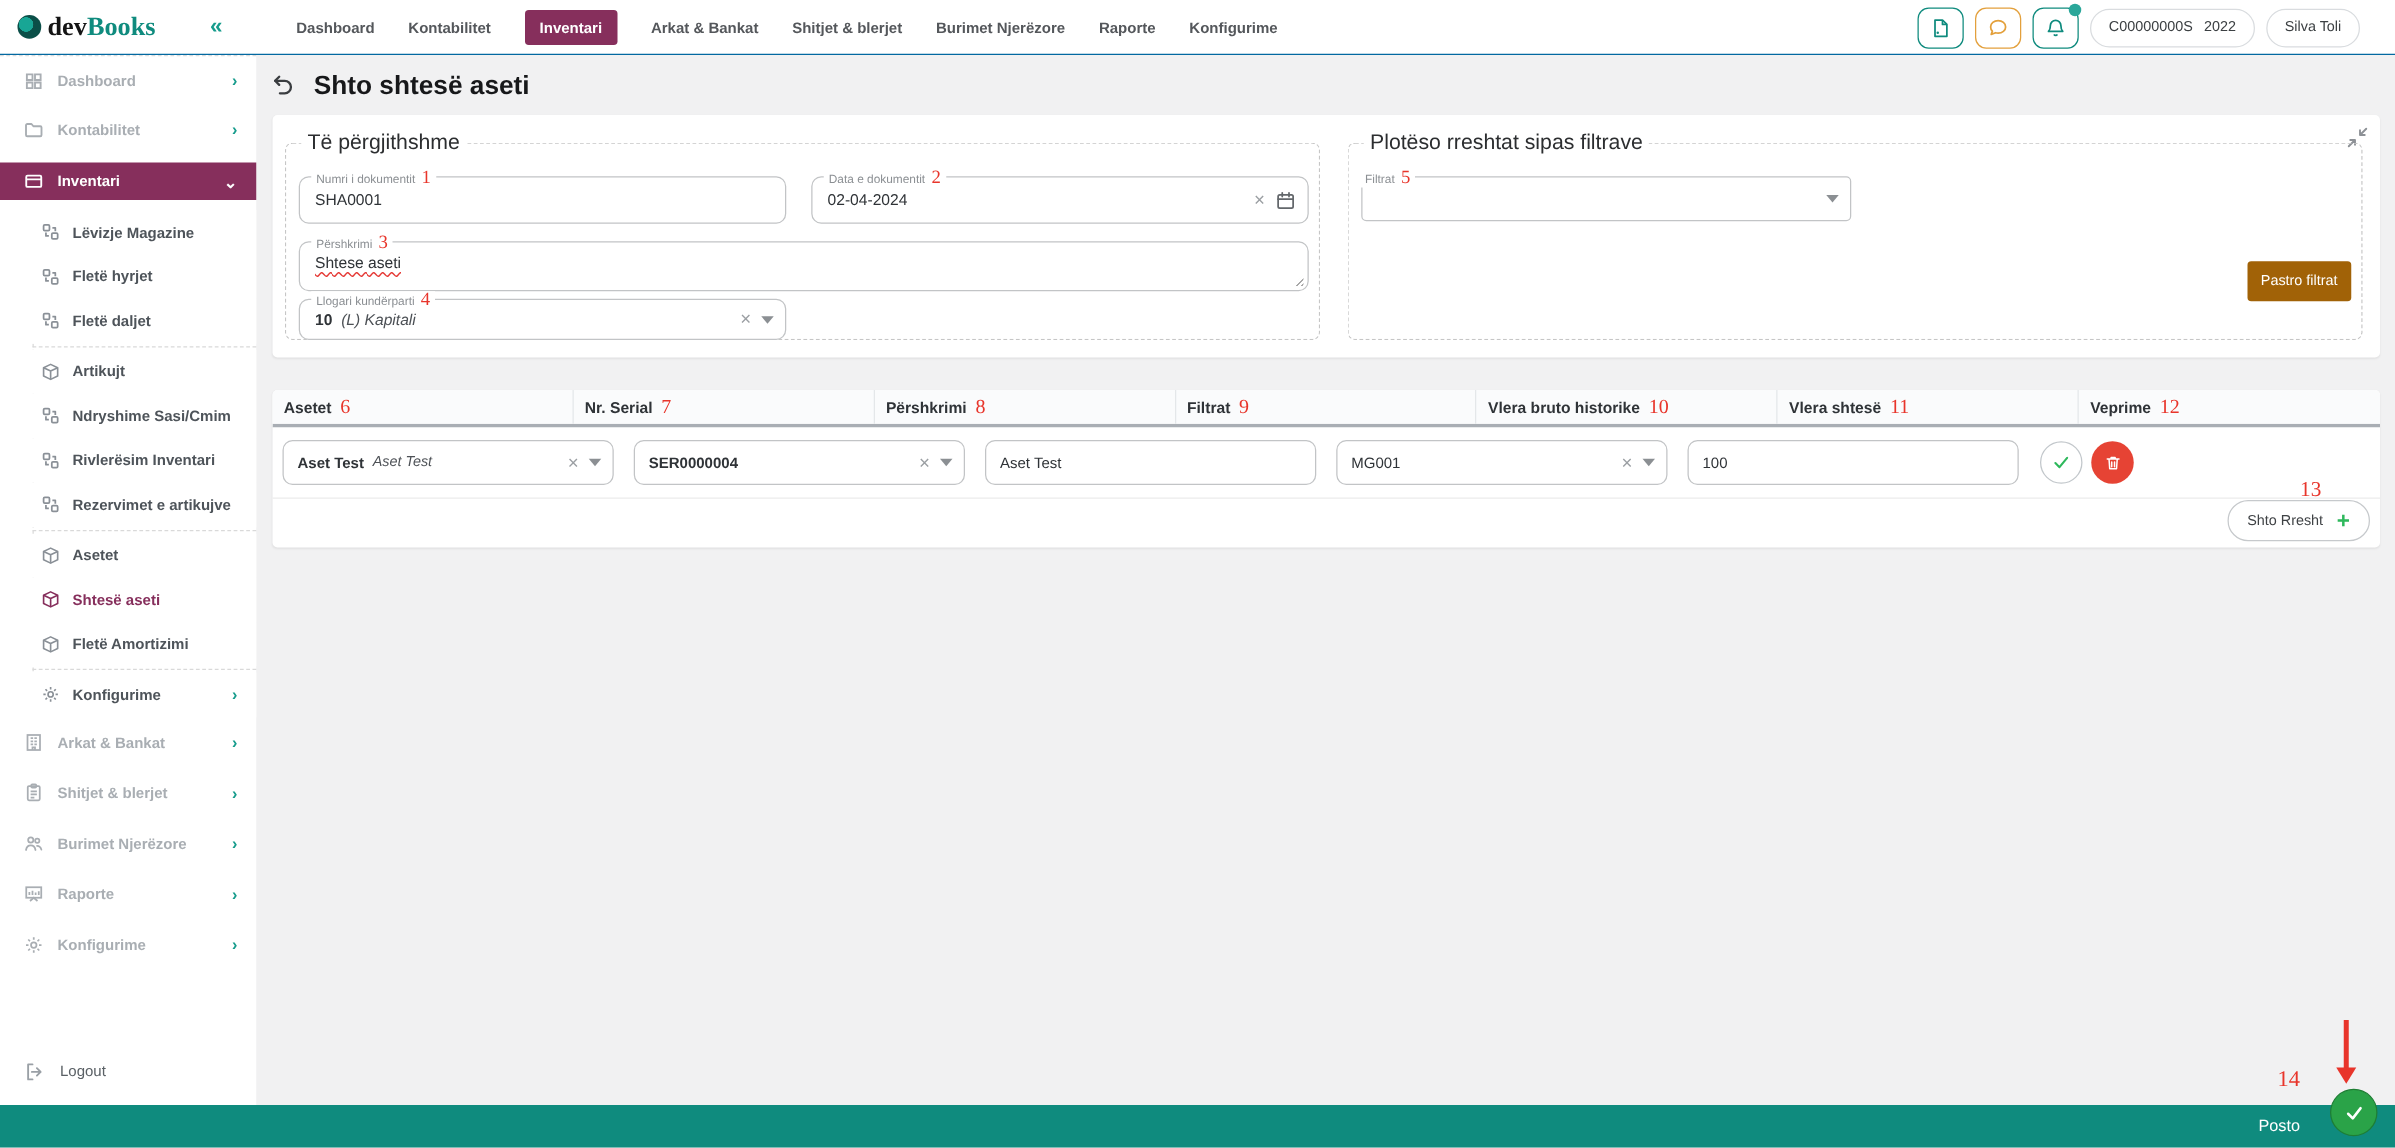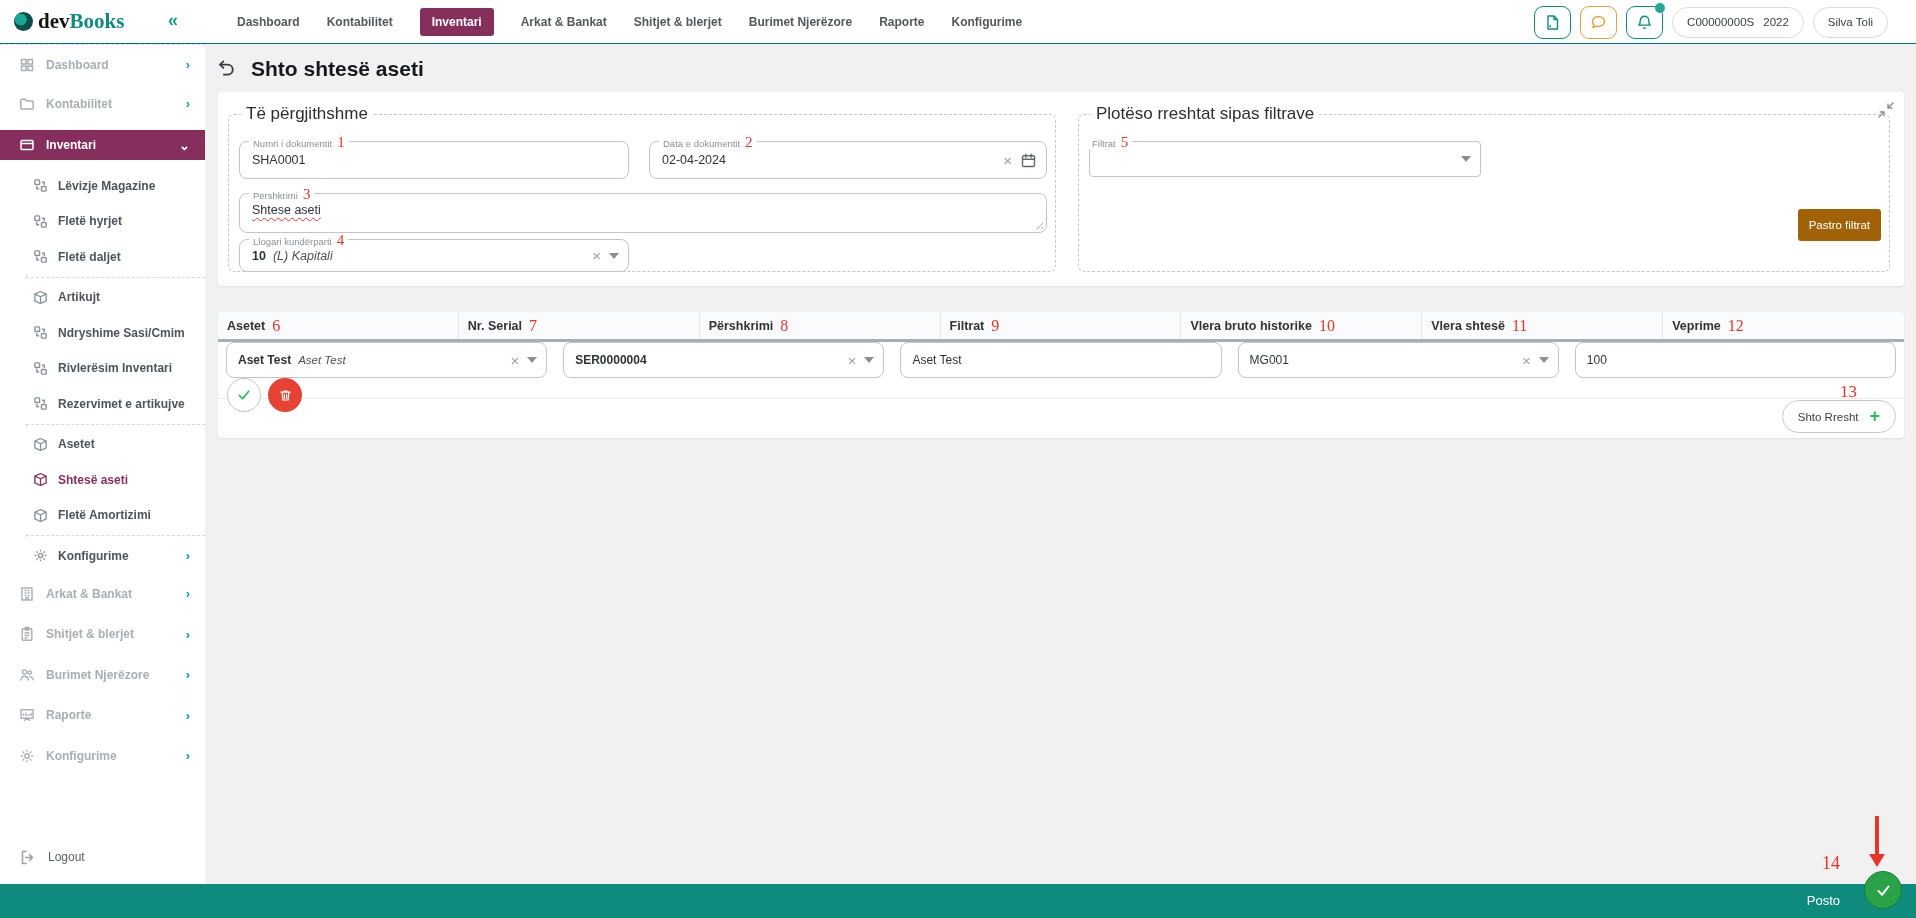--- a/index.html
+++ b/index.html
@@ -100,21 +100,21 @@
     cursor:pointer; font-family:inherit; }
   .collapse-card { position:absolute; right:8px; top:8px; width:20px; height:20px; color:#8d9196;
     cursor:pointer; }
 
   
   .thead { display:grid; grid-template-columns:repeat(7,1fr); height:30px; background:#fafbfc;
     border-bottom:3px solid #a9aeb4; border-radius:4px 4px 0 0; }
   .th { display:flex; align-items:center; padding:0 9px; font-size:12.5px; font-weight:700;
     color:#2f3337; border-right:1px solid #e4e7e9; white-space:nowrap; overflow:hidden; }
   .th:last-child { border-right:none; }
-  .trow { display:grid; grid-template-columns:repeat(5,1fr); height:56px; align-items:center; }
+  .trow { display:grid; grid-template-columns:repeat(6,1fr); height:56px; align-items:center; }
   .tcell { padding:0 8px; position:relative; }
   .cell-input { position:relative; height:36px; background:#fff; border:1px solid #c2c4c6;
     border-radius:8px; display:flex; align-items:center; padding:0 11px; gap:7px;
     font-size:12px; color:#2f3337; }
   .cell-input .b { font-weight:700; } .cell-input .i { font-style:italic; color:#4d5156;
     font-size:11.5px; }
   .actions { display:flex; align-items:center; gap:7px; padding-left:9px; }
   .circle-btn { width:34px; height:34px; border-radius:50%; display:flex; align-items:center;
     justify-content:center; cursor:pointer; }
   .ok-btn { background:#fff; border:1px solid #c2c7cb; color:#2eb85c; }

